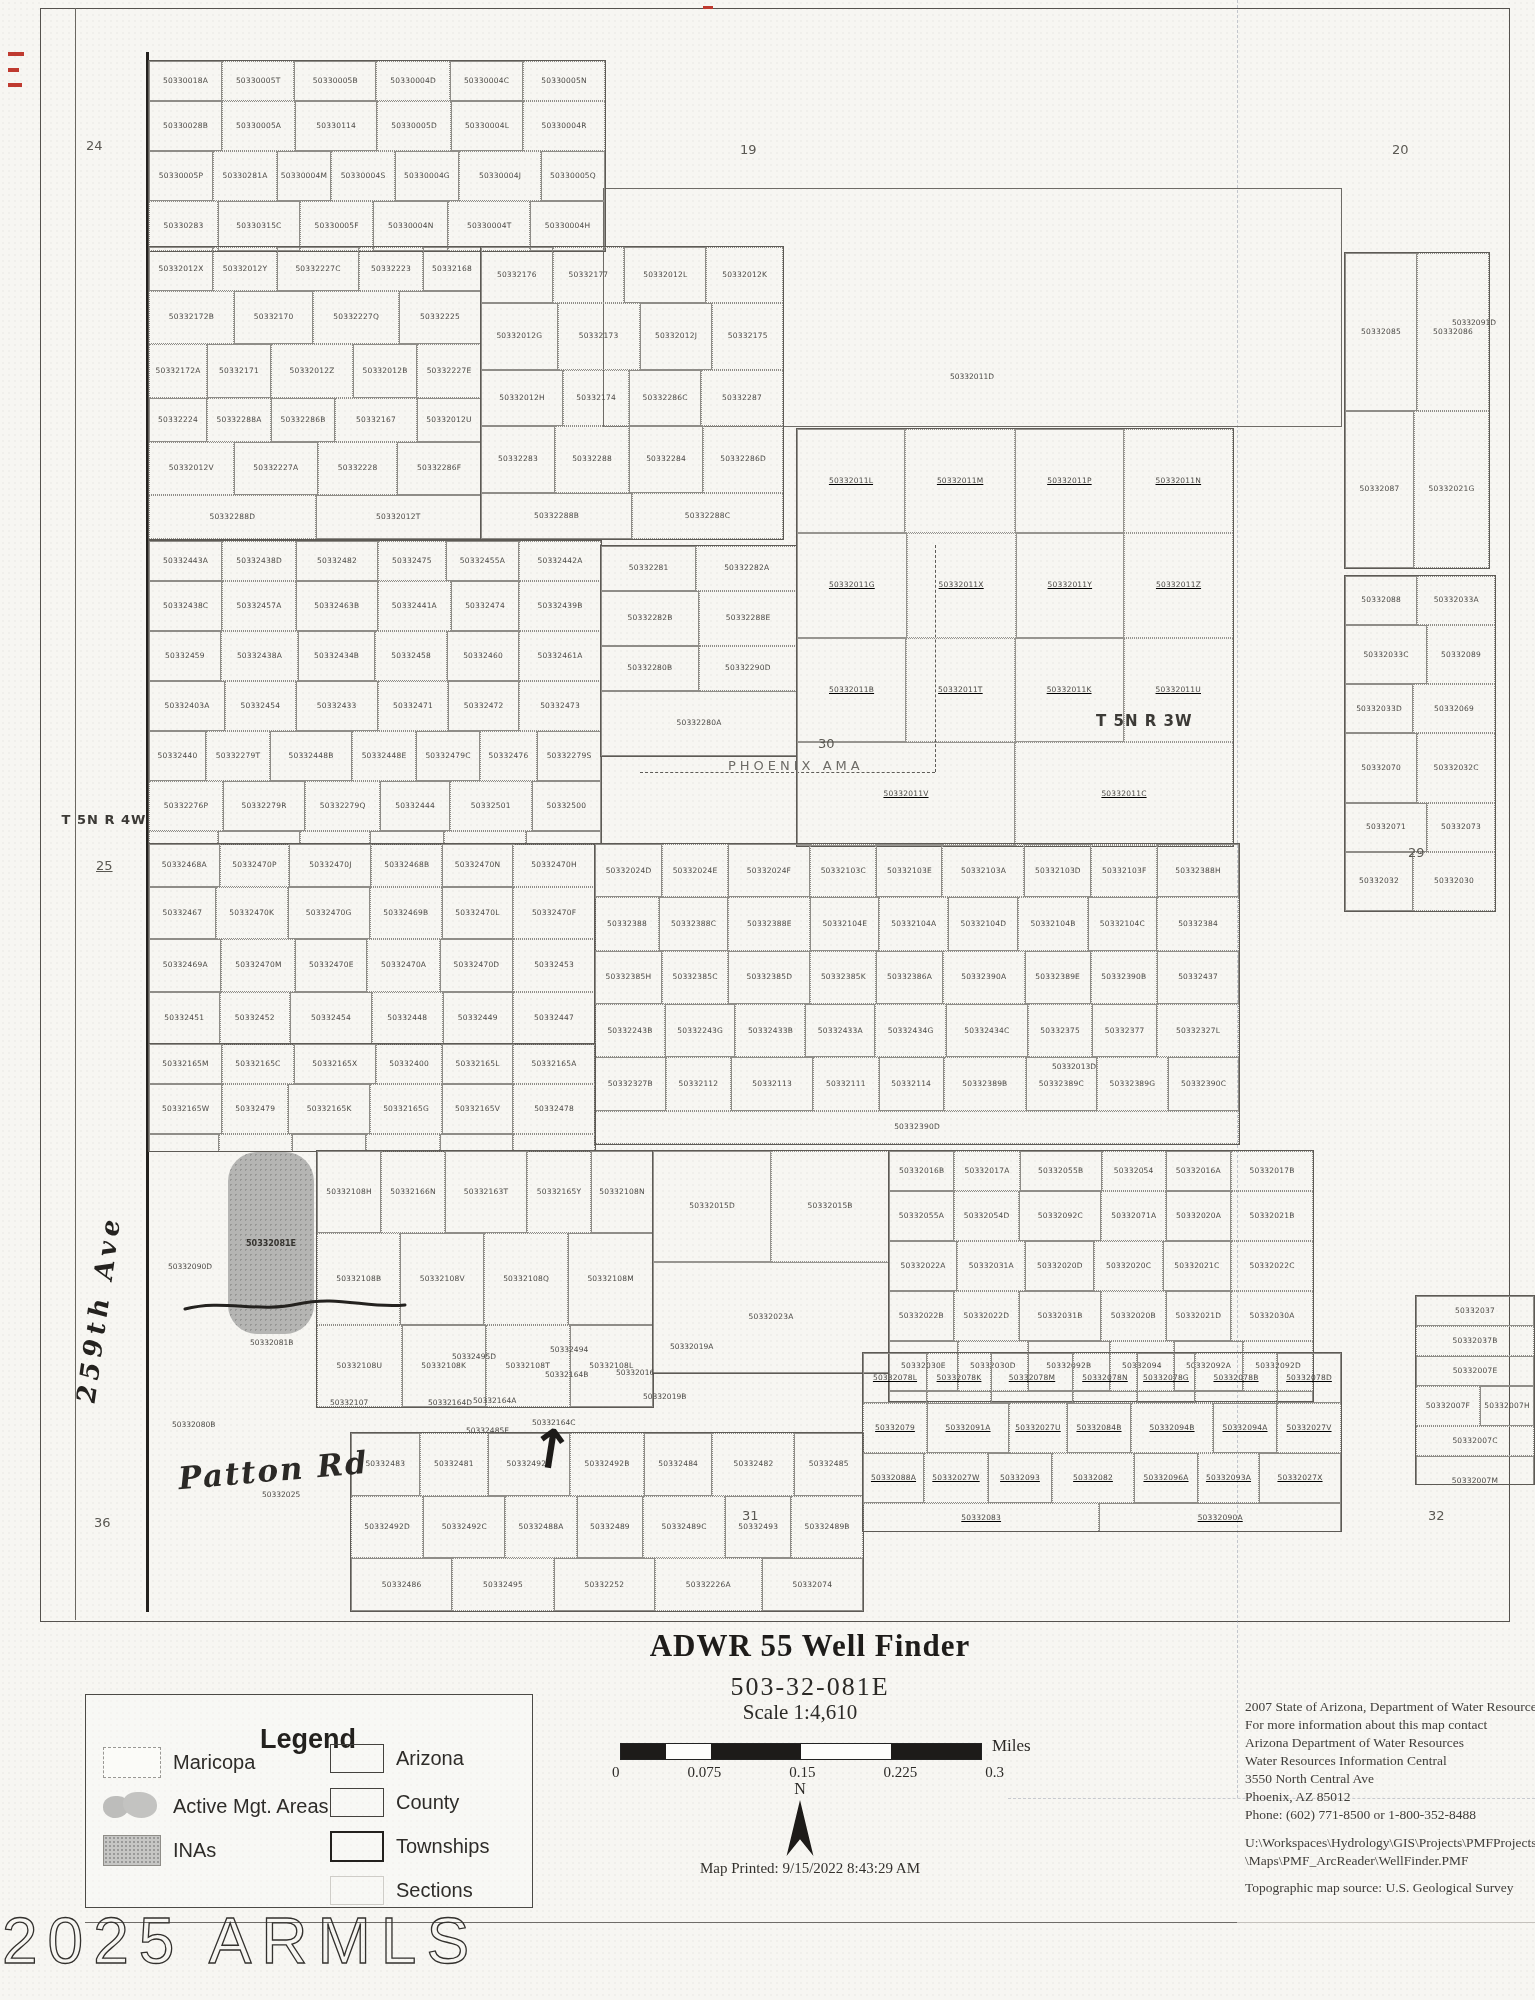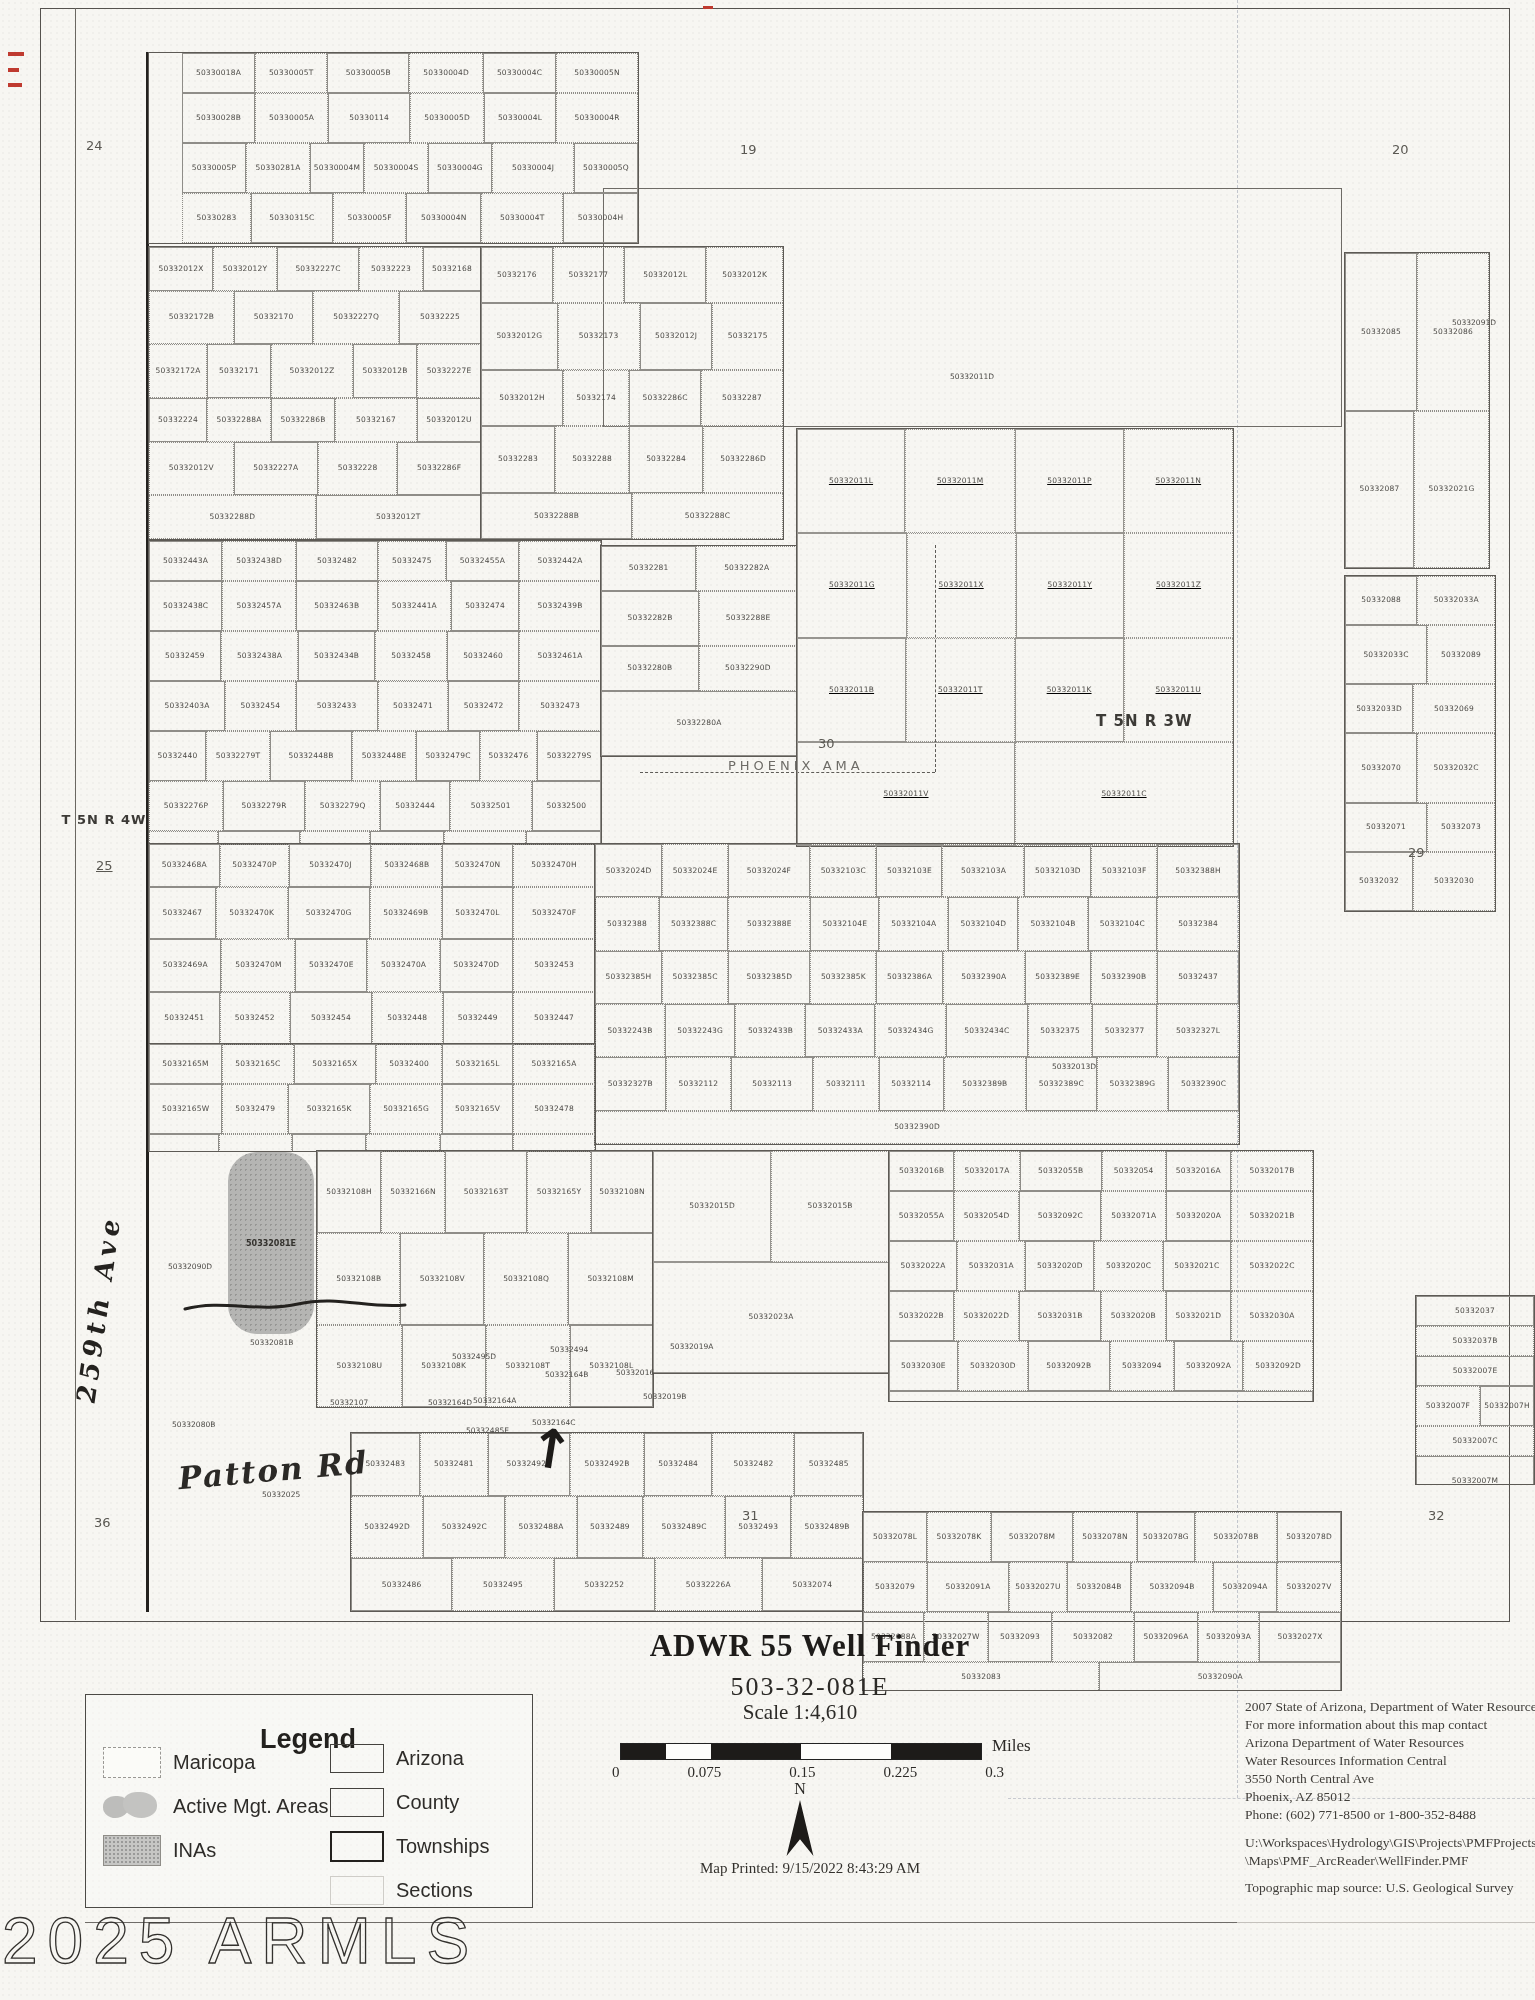--- a/index.html
+++ b/index.html
@@ -22,34 +22,34 @@
   .region .parcel{flex:1 1 auto;display:flex;align-items:center;justify-content:center;
     border:0.5px solid #8f8d88;color:#4c4a46;font:7.5px/1.1 "DejaVu Sans",sans-serif;
     letter-spacing:.2px;padding:1px 2px;min-width:58px;min-height:26px;text-align:center;}
   .region .parcel:nth-child(2n){border-style:dotted;}
   .region .parcel:nth-child(3n){min-width:76px;}
   .region .parcel:nth-child(4n){min-height:36px;}
   .region .parcel:nth-child(5n){min-width:48px;}
   .region .parcel:nth-child(7n){min-height:46px;}
   .region.sparse .parcel{min-width:88px;min-height:54px;border-color:#979590;}
   .region.tallcol .parcel{min-width:62px;min-height:88px;}
-  #r-topleft{left:148px;top:52px;width:456px;height:190px;border-width:1.5px;padding-left:33px;}
+  #r-topleft{left:148px;top:60px;width:456px;height:190px;border-width:1.5px;}
   #r-blk2w{left:148px;top:246px;width:332px;height:292px;}
   #r-blk2e{left:480px;top:246px;width:302px;height:292px;}
   #r-midw{left:148px;top:540px;width:452px;height:303px;}
   #r-28x{left:600px;top:545px;width:196px;height:210px;}
   #r-011{left:796px;top:428px;width:436px;height:417px;text-decoration:underline;}
   #r-470{left:148px;top:843px;width:446px;height:200px;}
   #r-103{left:594px;top:843px;width:644px;height:300px;}
   #r-165{left:148px;top:1043px;width:446px;height:107px;}
   #r-108{left:316px;top:1150px;width:336px;height:256px;}
   #r-mid15{left:652px;top:1150px;width:236px;height:222px;}
   #r-se{left:888px;top:1150px;width:424px;height:250px;}
   #r-patton{left:350px;top:1432px;width:512px;height:178px;}
-  #r-se2{left:862px;top:1511px;width:478px;height:178px;}
+  #r-se2{left:862px;top:1352px;width:478px;height:178px;text-decoration:underline;}
   #r-rightn{left:1344px;top:252px;width:144px;height:315px;}
   #r-rightm{left:1344px;top:575px;width:150px;height:335px;}
   #r-rights{left:1344px;top:935px;width:150px;height:350px;}
   #r-rightsw{left:1415px;top:1295px;width:118px;height:188px;}
   .outline{border:1px solid #6e6b66;}
   #big011d{left:603px;top:188px;width:737px;height:237px;}
   .ama-dash-h{left:640px;top:772px;width:295px;height:0;border-top:1.5px dashed #5d5b57;}
   .ama-dash-v{left:935px;top:545px;width:0;height:227px;border-left:1.5px dashed #5d5b57;}
   
   .float-label{position:absolute;font:7.5px "DejaVu Sans",sans-serif;color:#4c4a46;white-space:nowrap;}

